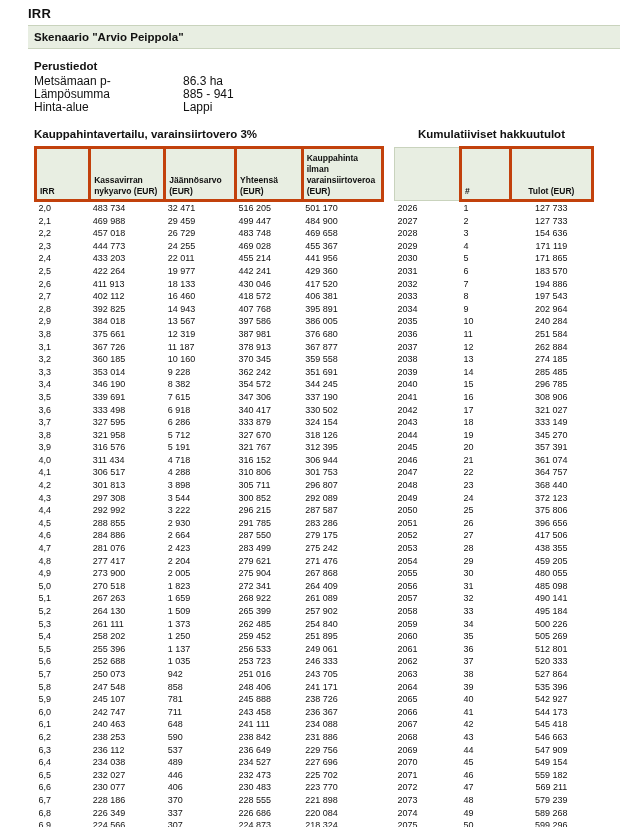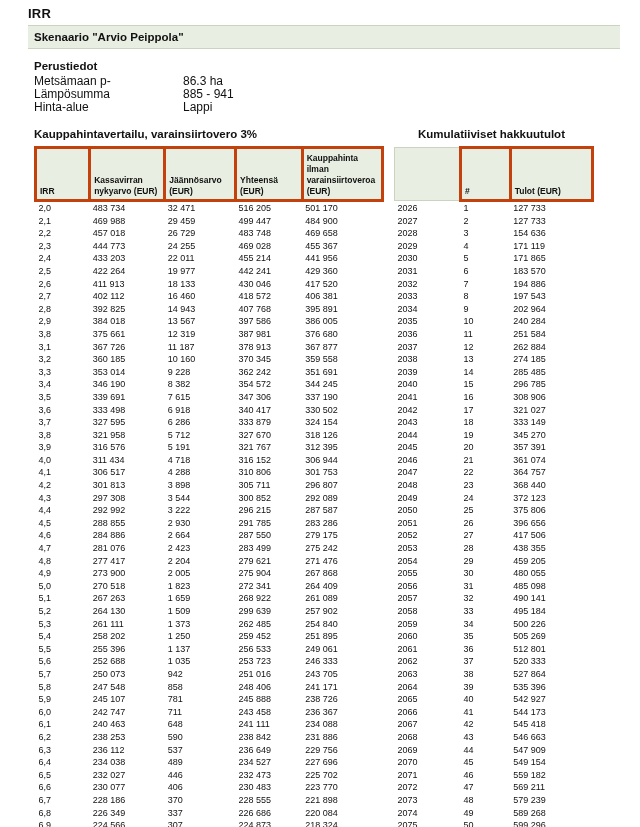--- a/index.html
+++ b/index.html
@@ -119,21 +119,21 @@
   .num {
     text-align: left;
   }
   .col-irr { width: 52px; }
   .col-kn  { width: 70px; }
   .col-ja  { width: 64px; }
   .col-yh  { width: 62px; }
   .col-ki  { width: 72px; }
   .col-year { width: 64px; margin-top: 15px; }
   .col-idx  { width: 46px; }
-  .col-tulot { width: 80px; }
+  .col-tulot { width: 80px; text-align: center; }
   .rt-head-blank {
     background: #e8eee2;
     border: 1px solid #c9d3bd;
   }
 </style>
 </head>
 <body>
 
 <div class="page">
 
@@ -400,21 +400,21 @@
               <td class="col-irr num">5,1</td>
               <td class="col-kn num">267 263</td>
               <td class="col-ja num">1 659</td>
               <td class="col-yh num">268 922</td>
               <td class="col-ki num">261 089</td>
             </tr>
             <tr>
               <td class="col-irr num">5,2</td>
               <td class="col-kn num">264 130</td>
               <td class="col-ja num">1 509</td>
-              <td class="col-yh num">299 639</td>
+              <td class="col-yh num">265 399</td>
               <td class="col-ki num">257 902</td>
             </tr>
             <tr>
               <td class="col-irr num">5,3</td>
               <td class="col-kn num">261 111</td>
               <td class="col-ja num">1 373</td>
               <td class="col-yh num">262 485</td>
               <td class="col-ki num">254 840</td>
             </tr>
             <tr>

